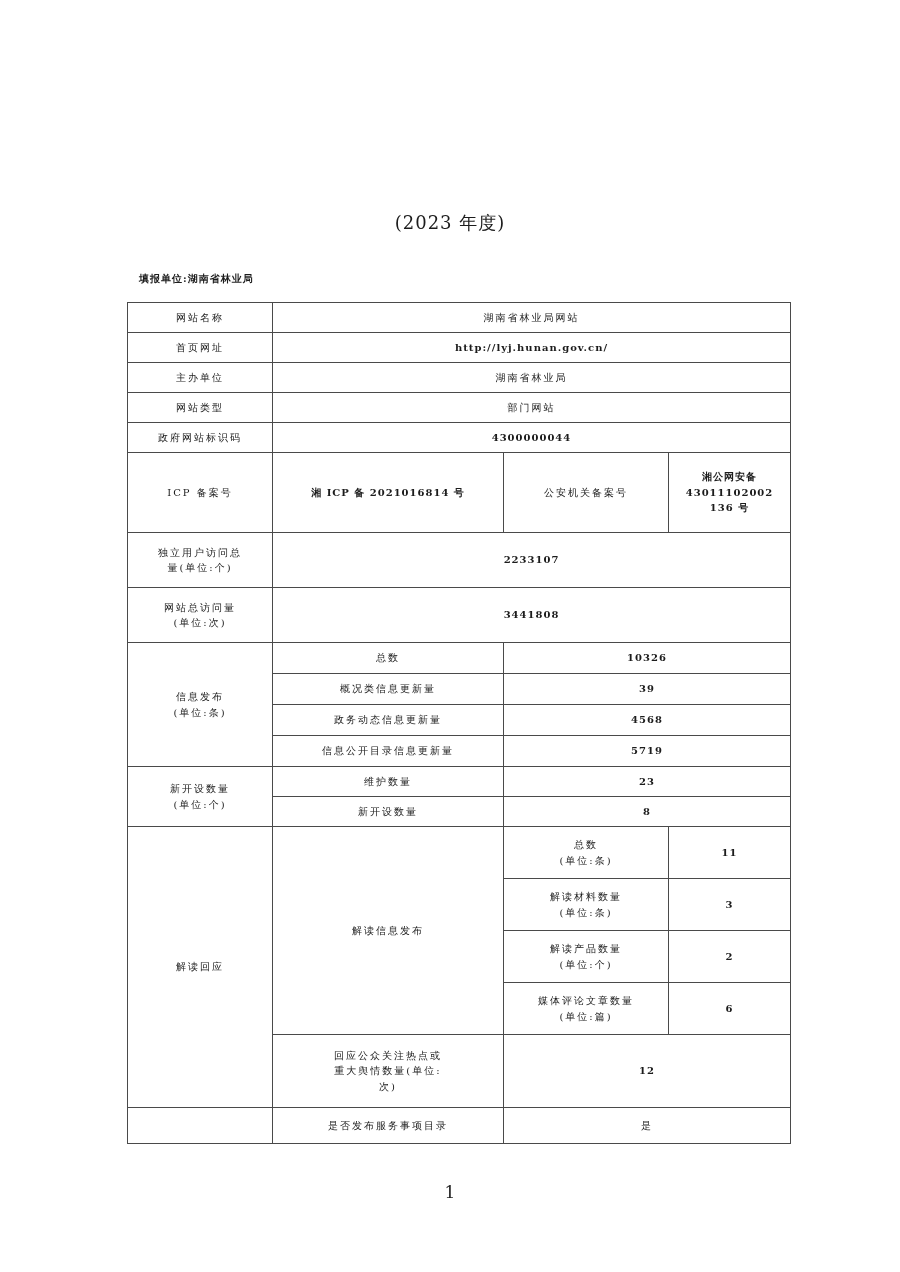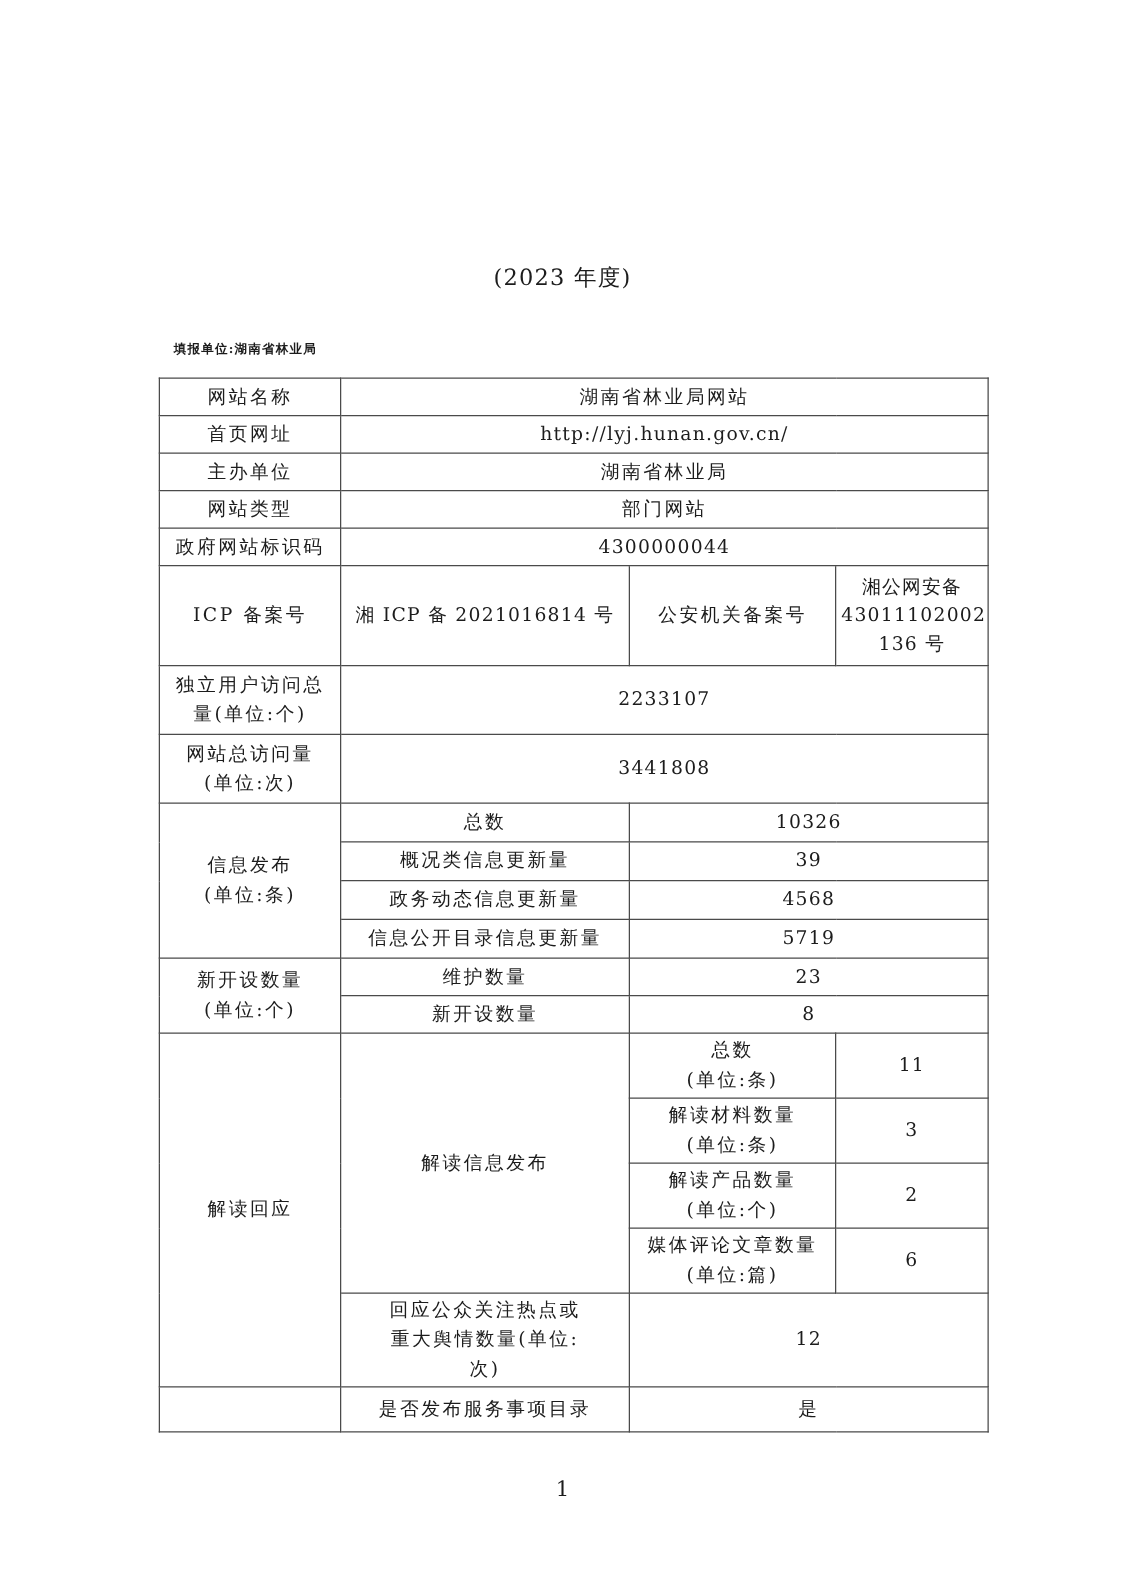--- a/index.html
+++ b/index.html
@@ -57,28 +57,29 @@
     left: 127px;
     width: 663px;
     border-collapse: collapse;
     table-layout: fixed;
     border: 1px solid #3f3f3f;
   }
   table.report td {
     border: 1px solid #4a4a4a;
     text-align: center;
     vertical-align: middle;
-    font-size: 15px;
+    font-size: 10px;
     letter-spacing: 2px;
     line-height: 1.55;
     padding: 2px 4px;
     overflow: hidden;
   }
   table.report td.num {
     letter-spacing: 1px;
+    font-weight: bold;
   }
   table.report td.pre {
     white-space: pre-line;
   }
   .page-num {
     position: absolute;
     top: 1182px;
     left: 0;
     width: 900px;
     text-align: center;

